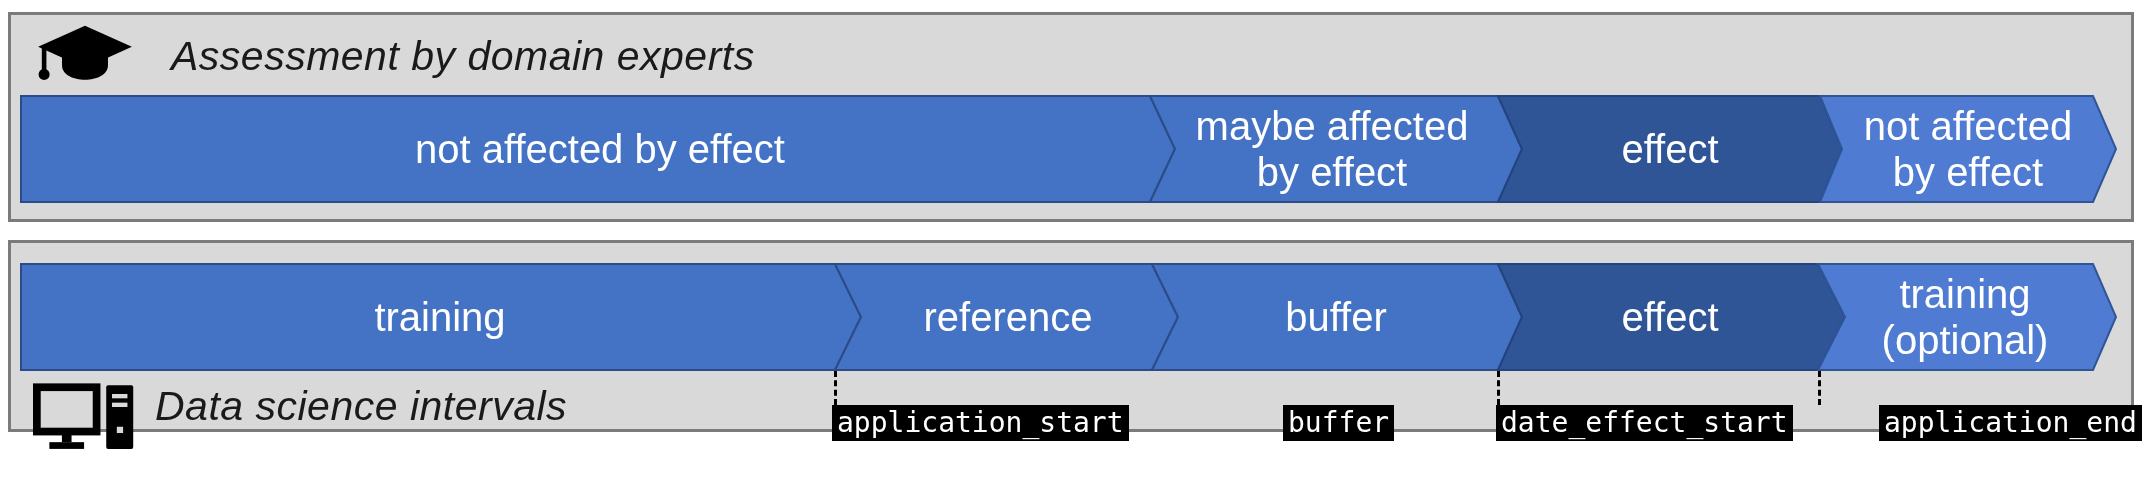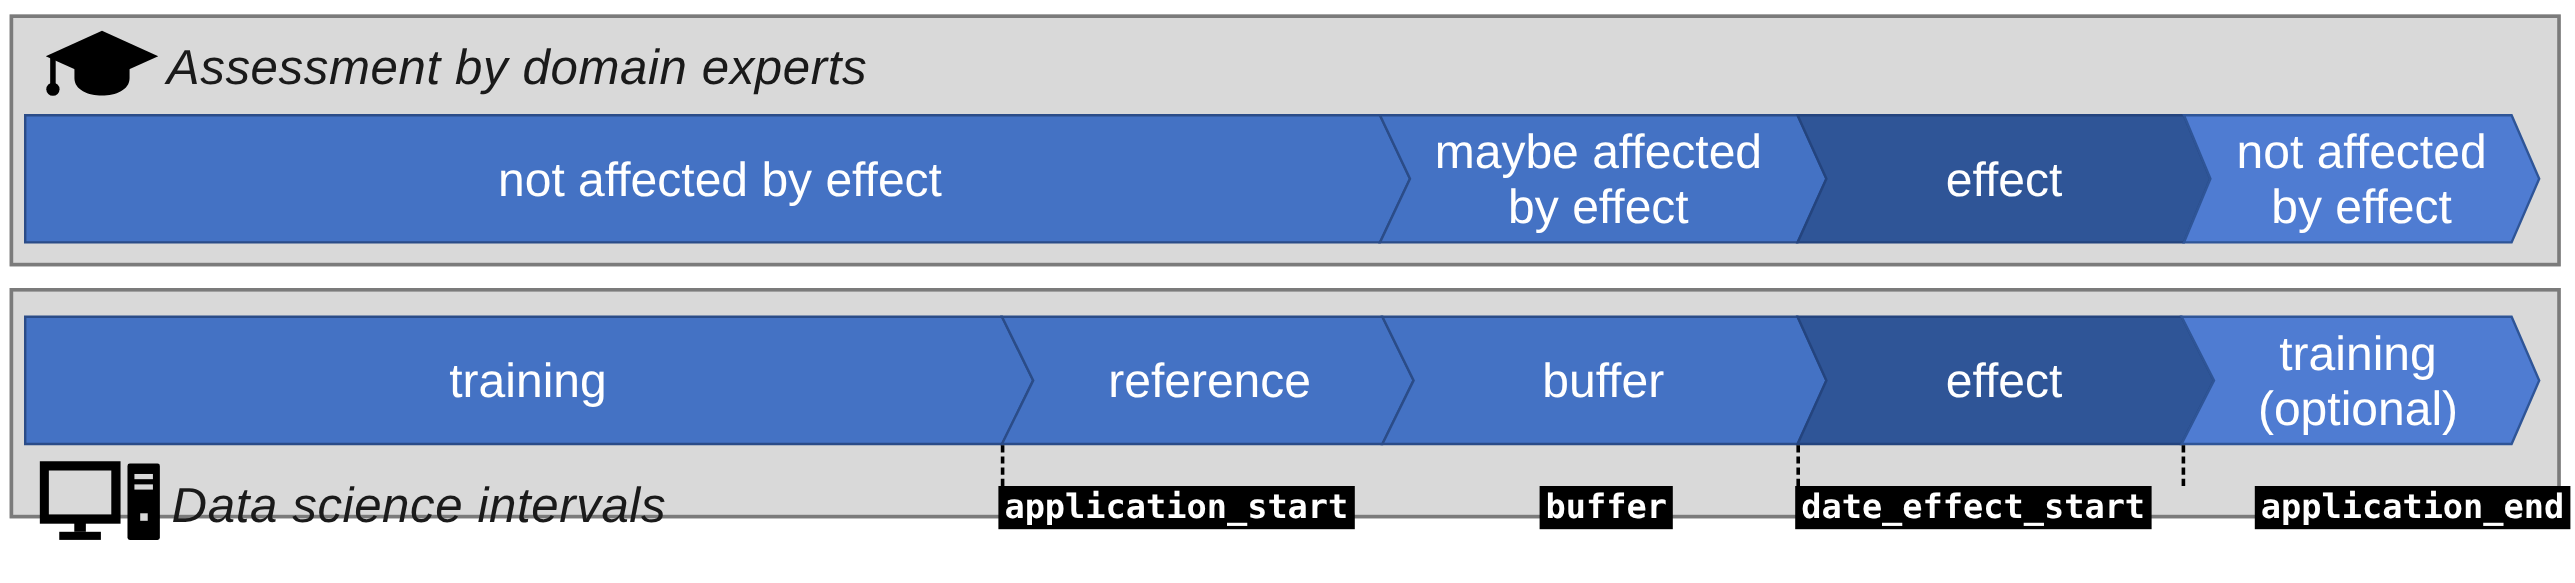--- a/index.html
+++ b/index.html
@@ -11,22 +11,22 @@
   body{
     width:2146px;height:486px;background:#ffffff;position:relative;
     font-family:"Liberation Sans",sans-serif;overflow:hidden;
   }
   .panel{
     position:absolute;left:8px;width:2126px;background:var(--panel-bg);
     border:3px solid var(--panel-border);box-sizing:border-box;
   }
   #expert-panel{top:12px;height:210px;}
   #ds-panel{top:240px;height:192px;}
-  .hdr-row{position:absolute;left:22px;top:8px;height:66px;display:flex;align-items:center;gap:2px;}
-  .ftr-row{position:absolute;left:22px;top:140px;height:76px;display:flex;align-items:center;gap:4px;}
+  .hdr-row{position:absolute;left:22px;top:8px;height:66px;display:flex;align-items:center;gap:34px;}
+  .ftr-row{position:absolute;left:22px;top:140px;height:76px;display:flex;gap:16px;}
   .panel-title{
     font-style:italic;font-size:41px;color:var(--title-text);white-space:nowrap;
     letter-spacing:0.5px;
   }
   svg.band{position:absolute;left:9px;width:2100px;height:108px;overflow:visible;}
   #expert-band{top:80px;}
   #ds-band{top:20px;}
   .seg{stroke-width:2px;stroke-linejoin:miter;}
   .seg-light{fill:var(--blue);stroke:var(--outline);}
   .seg-bright{fill:var(--bright);stroke:var(--dark);}
@@ -34,21 +34,21 @@
   text.bandtxt{
     font-family:"Liberation Sans",sans-serif;font-size:40px;fill:var(--band-text);
     text-anchor:middle;
   }
   .dash{
     position:absolute;width:0;height:34px;top:128px;
     border-left:3px dashed #000000;
   }
   .marker{
     position:absolute;top:162px;background:var(--marker-bg);color:var(--marker-text);
-    font-family:"DejaVu Sans Mono","Liberation Mono",monospace;font-weight:bold;
+    font-family:"DejaVu Sans Mono","Liberation Mono",monospace;font-weight:normal;
     font-size:28px;line-height:34px;padding:1px 5px;white-space:nowrap;text-align:right;
   }
   .icon{flex:none;}
 </style>
 </head>
 <body>
 
 <div class="panel" id="expert-panel">
 
   <div class="hdr-row">

